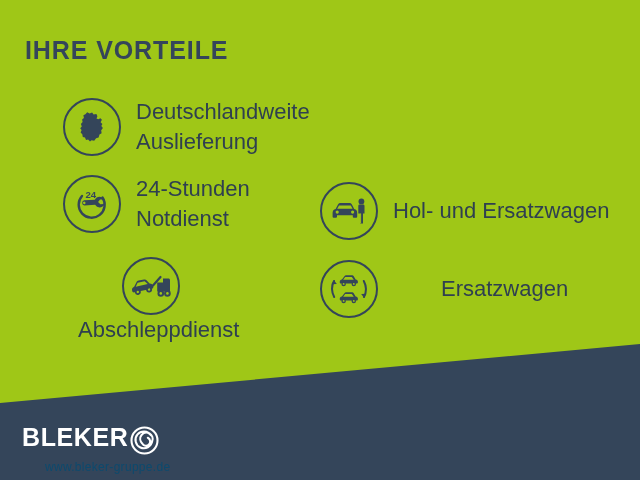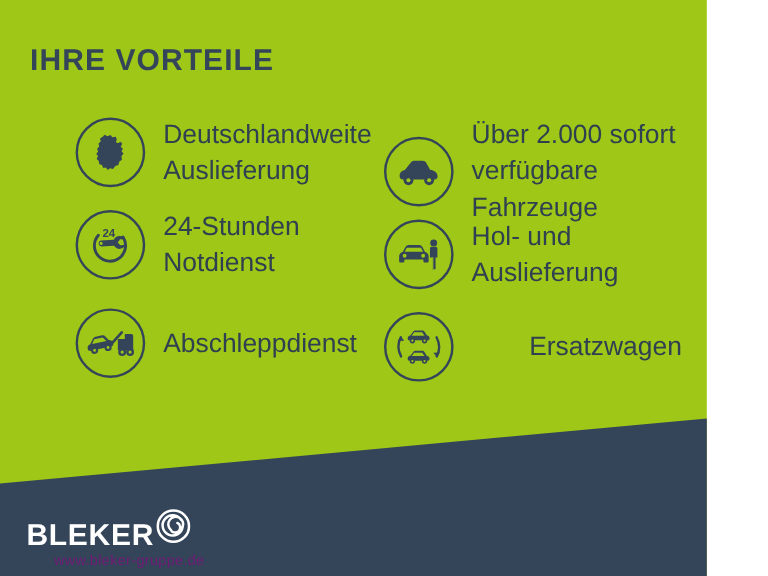--- a/index.html
+++ b/index.html
@@ -2,21 +2,21 @@
 <html><head>
 <meta charset="utf-8">
 <style>
   html, body {
     margin: 0;
     padding: 0;
     background: #ffffff;
   }
   #slide {
     position: relative;
-    width: 589px;
+    width: 640px;
     height: 480px;
     overflow: hidden;
     background: #9FC717;
     font-family: "Liberation Sans", sans-serif;
   }
   
   #dark-band {
     position: absolute;
     left: 0;
     top: 0;
@@ -61,30 +61,30 @@
     color: #2F4050;
     font-size: 22px;
     line-height: 1.38;
     white-space: pre-line;
   }
   
   #b0 { left: 63px;  top: 97px; }
   #b1 { left: 320px; top: 97px; }
   #b2 { left: 63px;  top: 174px; }
   #b3 { left: 320px; top: 182px; }
-  #b4 { left: 63px;  top: 257px; }
+  #b4 { left: 63px;  top: 257px; flex-direction: column; }
   #b5 { left: 320px; top: 260px; gap: 48px; }
 
   
   #logo {
     position: absolute;
     left: 22px;
     top: 425px;
     display: flex;
-    align-items: flex-end;
+    align-items: flex-start;
     height: 34px;
   }
   #logo-bleker {
     font-size: 25px;
     font-weight: bold;
     color: #FFFFFF;
     letter-spacing: 0.6px;
     line-height: 1;
   }
   #logo-mark {
@@ -95,21 +95,21 @@
     font-weight: 300;
     color: #FFFFFF;
     letter-spacing: 0.6px;
     line-height: 1;
   }
   #logo-url {
     position: absolute;
     left: 45px;
     top: 461px;
     font-size: 12px;
-    color: #701a75;
+    color: #0c4a6e;
     letter-spacing: 0.3px;
     line-height: 1;
   }
 </style>
 </head>
 <body>
 
 <div id="slide">
 
   <div id="dark-band"></div>
@@ -119,33 +119,20 @@
   <div class="benefit" id="b0">
     <div class="icon-circle">
       <svg width="36" height="36" viewBox="0 0 36 36" aria-hidden="true">
         <path fill="#34455A" d="M13.2 3.2 L15.6 4.6 L18.1 3.6 L19.6 5.4 L22.4 5.0 L23.4 7.2 L22.5 9.4 L24.3 10.3 L26.4 9.2 L27.9 10.8 L26.6 13.2 L28.4 14.9 L27.3 17.1 L28.9 19.0 L27.2 21.3 L27.6 24.2 L25.5 25.6 L24.6 28.4 L22.1 29.3 L20.2 31.8 L17.6 31.2 L16.0 32.6 L14.1 30.6 L12.0 30.9 L11.0 28.6 L8.8 27.9 L8.3 25.2 L6.6 23.4 L7.6 21.0 L6.2 19.2 L7.8 17.4 L6.9 15.0 L8.6 13.0 L8.1 10.5 L9.9 9.0 L9.4 6.3 L11.4 5.2 Z"></path>
       </svg>
     </div>
     <div class="benefit-label">Deutschlandweite
 Auslieferung</div>
   </div>
 
-  <div class="benefit" id="b1">
-    <div class="icon-circle">
-      <svg width="38" height="26" viewBox="0 0 38 26" aria-hidden="true">
-        <path fill="#34455A" d="M3 16.5 C3 13.6 4.6 12.2 7.4 11.6 L12.2 5.6 C13.1 4.5 14.1 4.0 15.6 4.0 L22.0 4.0 C23.6 4.0 24.6 4.6 25.3 5.8 L28.4 11.4 C31.9 12.0 34.2 13.4 34.6 16.3 C34.9 18.4 34.0 19.6 31.9 19.6 L5.8 19.6 C3.9 19.6 3 18.6 3 16.5 Z"></path>
-        <circle cx="10.4" cy="20.2" r="4.1" fill="#34455A"></circle>
-        <circle cx="10.4" cy="20.2" r="1.7" fill="#9FC717"></circle>
-        <circle cx="27.6" cy="20.2" r="4.1" fill="#34455A"></circle>
-        <circle cx="27.6" cy="20.2" r="1.7" fill="#9FC717"></circle>
-      </svg>
-    </div>
-    <div class="benefit-label">Über 2.000 sofort
-verfügbare Fahrzeuge</div>
-  </div>
 
   <div class="benefit" id="b2">
     <div class="icon-circle">
       <svg width="38" height="38" viewBox="0 0 38 38" aria-hidden="true">
         <path d="M9.0 11.0 A13 13 0 1 0 29.5 12.5" fill="none" stroke="#34455A" stroke-width="2.4" stroke-linecap="round"></path>
         <text x="12.4" y="12.6" font-family="Liberation Sans, sans-serif" font-size="9.6" font-weight="bold" fill="#34455A">24</text>
         <g transform="rotate(42 19 20)">
           <path fill="#34455A" d="M24.6 7.6 a5.4 5.4 0 0 0 -7.0 6.6 L10.0 21.8 a2.6 2.6 0 0 0 3.6 3.6 l7.6 -7.6 a5.4 5.4 0 0 0 6.6 -7.0 l-3.1 3.1 -3.2 -0.2 -0.2 -3.2 Z"></path>
           <circle cx="11.8" cy="23.6" r="1.3" fill="#9FC717"></circle>
         </g>
@@ -162,21 +149,21 @@
         <path fill="#34455A" d="M2.6 17.0 C2.6 14.6 3.6 13.4 5.6 12.9 L8.0 8.6 C8.7 7.5 9.5 7.1 10.9 7.1 L19.0 7.1 C20.4 7.1 21.2 7.5 21.9 8.6 L24.2 12.9 C26.2 13.4 27.2 14.6 27.2 17.0 L27.2 20.4 C27.2 21.3 26.7 21.8 25.8 21.8 L24.2 21.8 C23.3 21.8 22.8 21.3 22.8 20.4 L22.8 19.3 L7.0 19.3 L7.0 20.4 C7.0 21.3 6.5 21.8 5.6 21.8 L4.0 21.8 C3.1 21.8 2.6 21.3 2.6 20.4 Z"></path>
         <path fill="#9FC717" d="M9.0 9.4 L20.8 9.4 L22.6 12.7 L7.2 12.7 Z"></path>
         <circle cx="7.2" cy="16.1" r="1.6" fill="#9FC717"></circle>
         <circle cx="22.6" cy="16.1" r="1.6" fill="#9FC717"></circle>
 
         <circle cx="31.4" cy="5.4" r="2.9" fill="#34455A"></circle>
         <path fill="#34455A" d="M28.3 10.0 C28.3 9.1 29.0 8.6 29.9 8.6 L32.9 8.6 C33.8 8.6 34.5 9.1 34.5 10.0 L34.5 17.6 L33.0 17.6 L33.0 27.4 L30.0 27.4 L30.0 17.6 L28.3 17.6 Z"></path>
         <rect x="30.1" y="17.4" width="1.0" height="10.0" fill="#9FC717"></rect>
       </svg>
     </div>
-    <div class="benefit-label">Hol- und Auslieferung</div>
+    <div class="benefit-label">Hol- und Ersatzwagen</div>
   </div>
 
   <div class="benefit" id="b4">
     <div class="icon-circle">
       <svg width="42" height="28" viewBox="0 0 42 28" aria-hidden="true">
 
         <g transform="rotate(-12 13 17)">
           <path fill="#34455A" d="M2.0 16.4 C2.0 14.3 3.0 13.4 4.8 13.0 L8.0 9.0 C8.7 8.2 9.4 7.9 10.5 7.9 L16.0 7.9 C17.1 7.9 17.8 8.2 18.3 9.1 L20.6 12.9 C22.6 13.3 23.6 14.3 23.6 16.4 C23.6 17.8 23.0 18.5 21.6 18.5 L4.0 18.5 C2.6 18.5 2.0 17.8 2.0 16.4 Z"></path>
           <path fill="#9FC717" d="M9.0 9.8 L16.2 9.8 L18.6 13.2 L6.4 13.2 Z"></path>
           <circle cx="7.3" cy="18.8" r="3.0" fill="#34455A"></circle>

